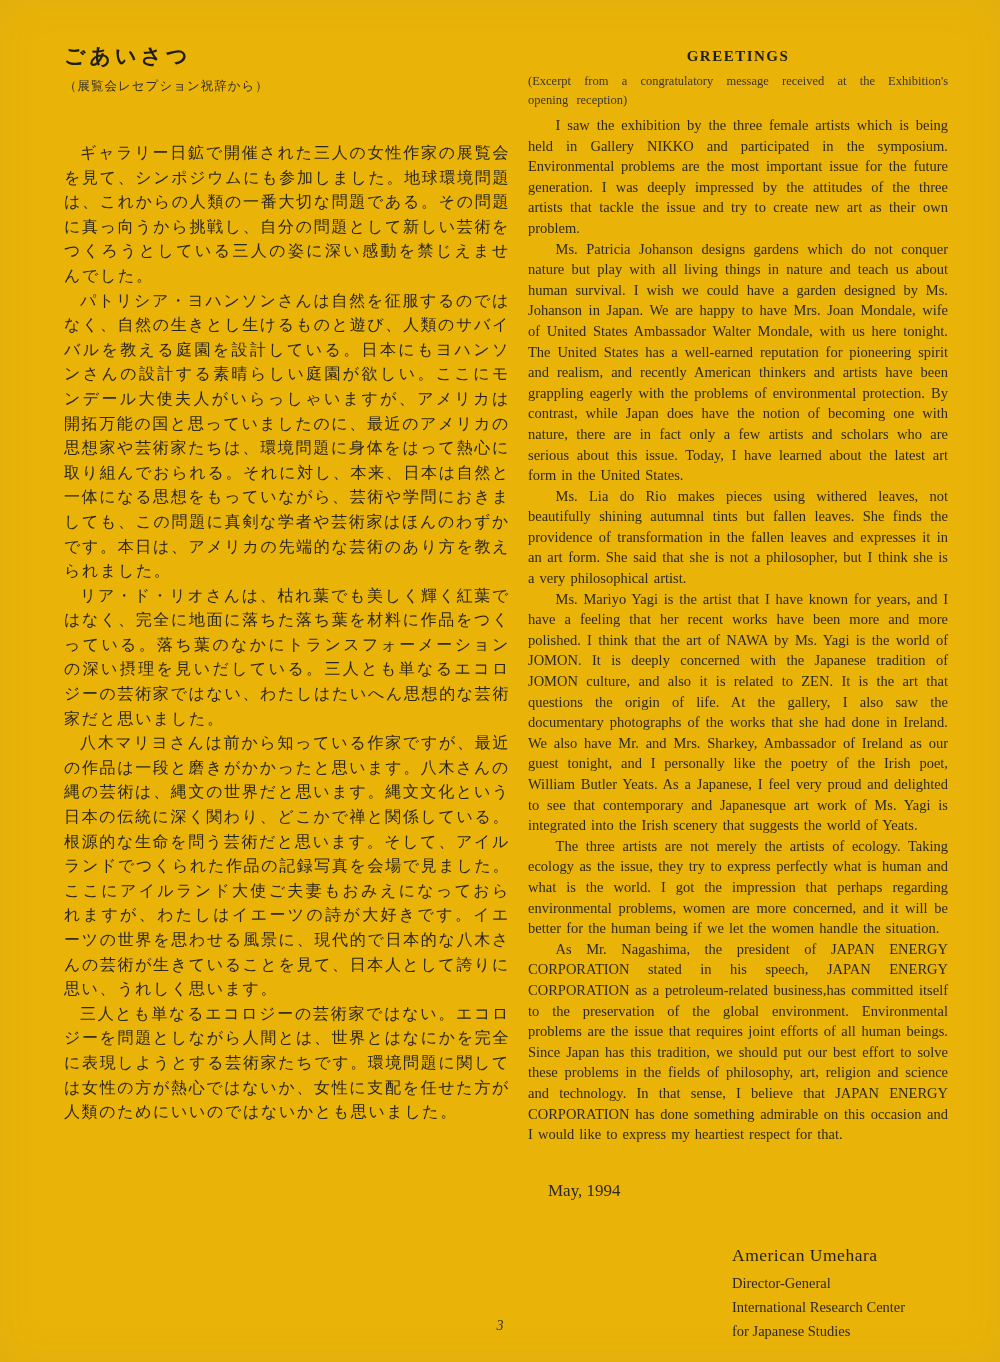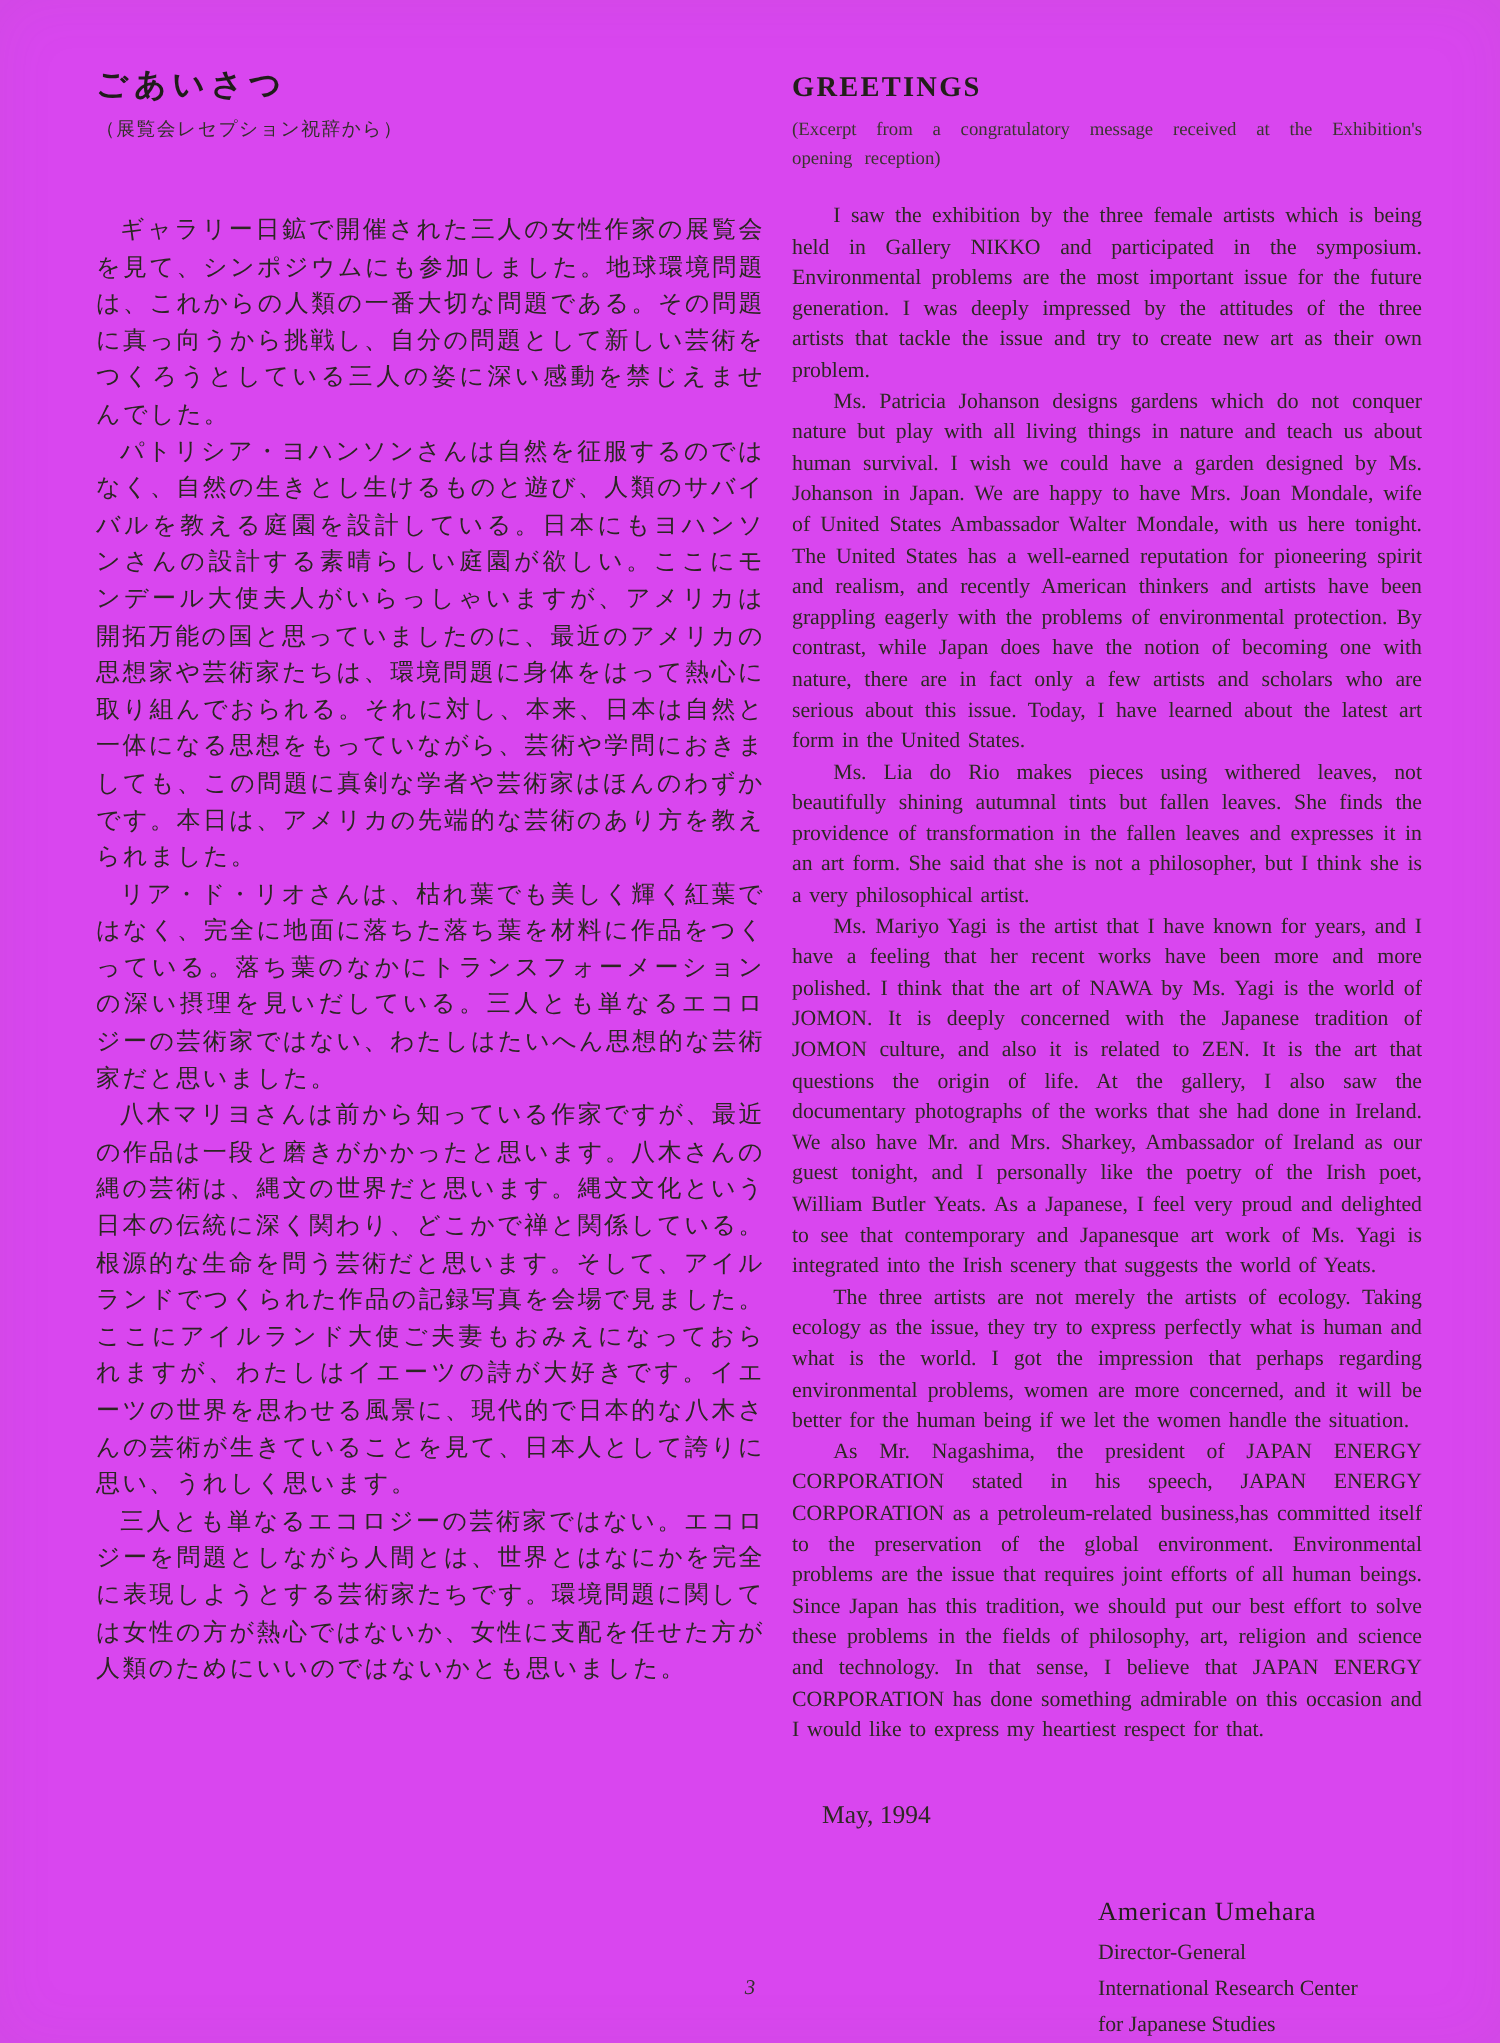--- a/index.html
+++ b/index.html
@@ -1,21 +1,21 @@
 <!DOCTYPE html>
 <html><head>
 <meta charset="utf-8">
 <style>
   html, body { margin: 0; padding: 0; background: #e8e6e0; }
   .page {
     position: relative;
     width: 1000px;
     height: 1362px;
     margin: 0 auto;
-    background: #d946ef;
+    background: #eab308;
     box-shadow: inset 0 0 40px rgba(120,115,100,0.08);
     overflow: hidden;
     color: #2b2722;
   }
   
   .left-col {
     position: absolute;
     left: 64px;
     top: 42px;
     width: 446px;
@@ -45,32 +45,33 @@
   
   .right-col {
     position: absolute;
     left: 528px;
     top: 48px;
     width: 420px;
     font-family: "Liberation Serif", serif;
     color: #2d2923;
   }
   .en-title {
-    font-size: 19px;
+    font-size: 15px;
     font-weight: bold;
     letter-spacing: 1.5px;
     margin: 0 0 7px 0;
     color: #221f1a;
+    text-align: center;
   }
   .en-sub {
     font-size: 12.5px;
     line-height: 18.5px;
     text-align: justify;
     word-spacing: 5px;
-    margin: 0 0 20px 0;
+    margin: 0 0 6px 0;
     color: #3a362f;
   }
   .en-body p {
     font-size: 14.5px;
     line-height: 20.6px;
     text-align: justify;
     text-indent: 1.9em;
     word-spacing: 1.5px;
     margin: 0;
   }

